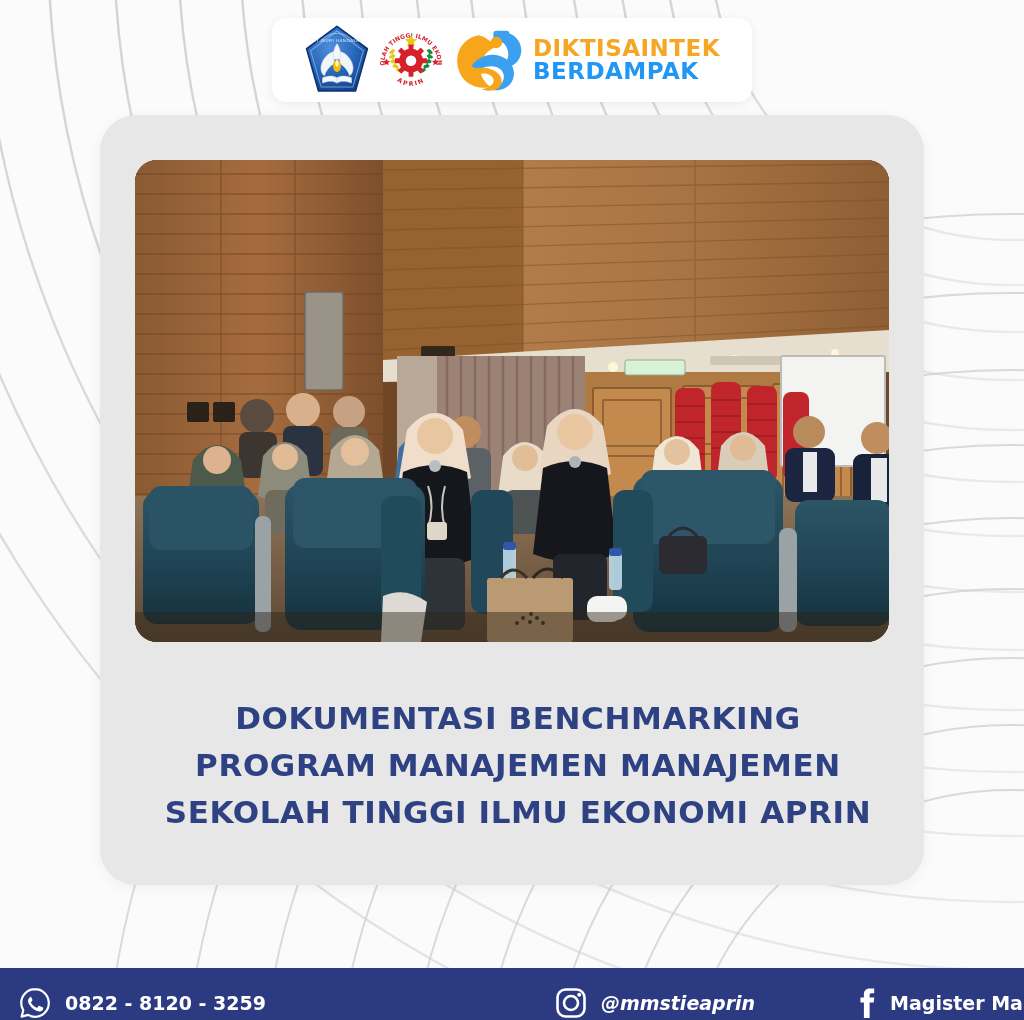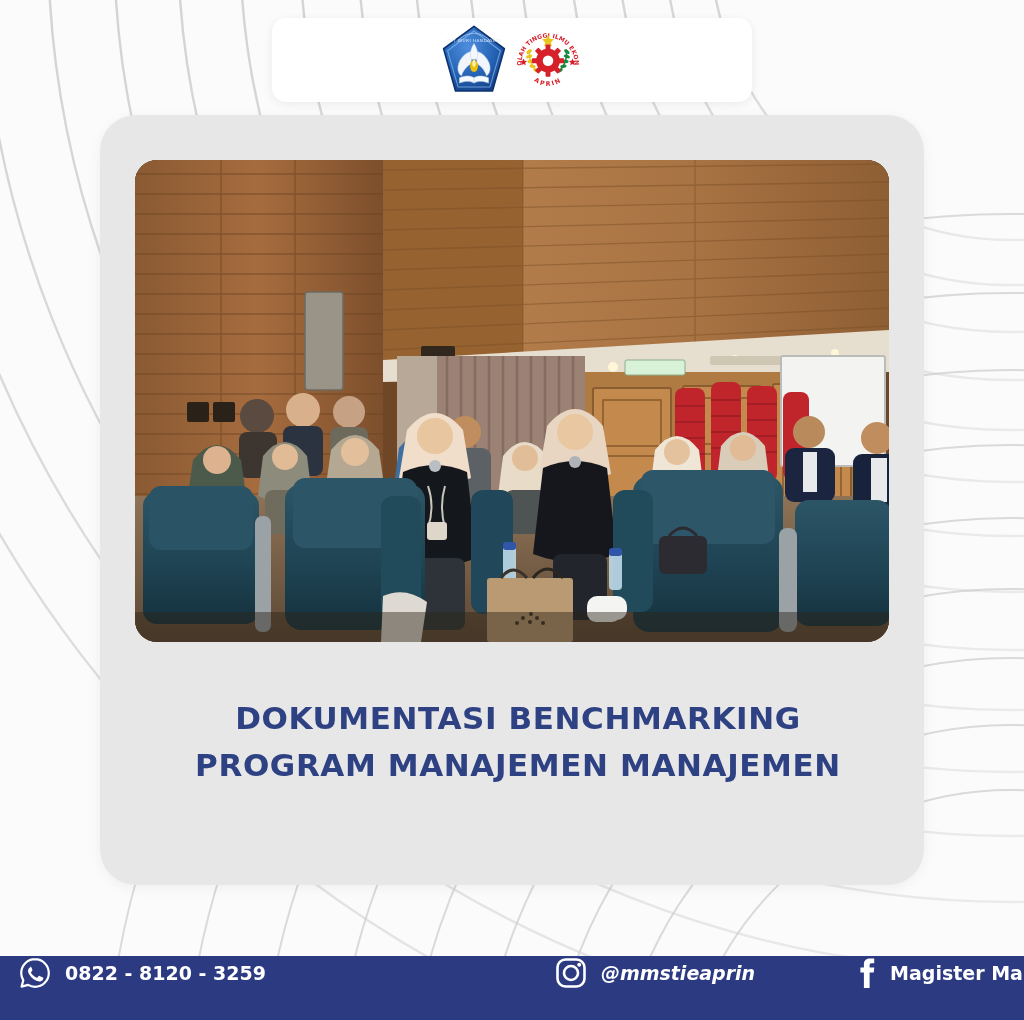--- a/index.html
+++ b/index.html
@@ -88,24 +88,24 @@
     font-size: 31px;
     letter-spacing: 0.6px;
     line-height: 47px;
   }
   .title-block div { white-space: nowrap; }
 
   
   .footer {
     position: absolute;
     left: 0; bottom: 0;
-    width: 1024px; height: 64px;
+    width: 1024px; height: 52px;
     background: #2c3a82;
     display: flex;
-    align-items: flex-start;
+    align-items: flex-end;
     z-index: 6;
   }
   .f-item {
     display: flex;
     align-items: center;
     gap: 13px;
     color: #ffffff;
     font-family: "DejaVu Sans", sans-serif;
     font-weight: bold;
     font-size: 19px;
@@ -234,20 +234,34 @@
           <rect x="64" y="47.5" width="9" height="7" rx="1"></rect>
           <rect x="46.5" y="28" width="7" height="9" rx="1" transform="rotate(45 50 51)"></rect>
           <rect x="46.5" y="65" width="7" height="9" rx="1" transform="rotate(45 50 51)"></rect>
           <rect x="27" y="47.5" width="9" height="7" rx="1" transform="rotate(45 50 51)"></rect>
           <rect x="64" y="47.5" width="9" height="7" rx="1" transform="rotate(45 50 51)"></rect>
         </g>
       </g>
       <circle cx="50" cy="51" r="7.5" fill="#ffffff"></circle>
     </svg>
 
+    <div class="logo-dsb">
+      <svg class="logo-dsb-mark" viewBox="0 0 100 96">
+        <path d="M36 14 C14 18 2 38 8 60 C13 79 32 90 52 85 C44 79 38 70 38 60 C38 46 47 34 60 30 C52 22 45 16 36 14 Z" fill="#f7a61b"></path>
+        <path d="M72 10 C86 12 96 24 94 38 C92 52 80 60 66 58 C74 52 78 44 76 36 C74 26 66 20 56 20 C61 13 66 9 72 10 Z" fill="#3aa0ef"></path>
+        <path d="M26 56 C34 44 50 38 64 42 C78 46 86 58 84 70 C82 84 68 92 54 89 C66 85 72 76 70 68 C68 58 56 54 44 58 C38 60 32 62 26 56 Z" fill="#3aa0ef"></path>
+        <path d="M18 66 C28 58 44 56 56 62 C66 67 70 76 66 83 C62 90 50 92 40 88 C52 86 58 80 56 74 C53 66 40 64 30 70 C26 72 21 71 18 66 Z" fill="#f7a61b"></path>
+        <rect x="56" y="8" width="22" height="16" rx="4" fill="#3aa0ef"></rect>
+        <circle cx="60" cy="24" r="8" fill="#f7a61b"></circle>
+      </svg>
+      <div class="logo-dsb-words">
+        <div class="dsb-line1">DIKTISAINTEK</div>
+        <div class="dsb-line2">BERDAMPAK</div>
+      </div>
+    </div>
   </div>
 
   <div class="card">
 
     <div class="photo">
       <svg viewBox="0 0 754 482" preserveAspectRatio="none" aria-hidden="true">
         <defs>
           <linearGradient id="woodL" x1="0" y1="0" x2="1" y2="0">
             <stop offset="0%" stop-color="#8a5a33"></stop>
             <stop offset="50%" stop-color="#a66c3e"></stop>
@@ -505,20 +519,21 @@
           <circle cx="826" cy="0" r="0" fill="none"></circle>
         </g>
 
         <rect x="0" y="452" width="754" height="30" fill="#2d2419" opacity="0.45"></rect>
       </svg>
     </div>
 
     <div class="title-block">
       <div>DOKUMENTASI BENCHMARKING</div>
       <div>PROGRAM MANAJEMEN MANAJEMEN</div>
+      <div>SEKOLAH TINGGI ILMU EKONOMI APRIN</div>
     </div>
   </div>
 
   <div class="footer">
 
     <div class="f-item f-wa">
       <svg class="f-icon" viewBox="0 0 34 34">
         <path d="M17 3.2 C9.4 3.2 3.2 9.4 3.2 17 c0 2.7 .8 5.2 2.1 7.3 L3.6 30.6 l6.5 -1.7 c2 1.2 4.4 1.9 6.9 1.9 c7.6 0 13.8 -6.2 13.8 -13.8 S24.6 3.2 17 3.2 Z" fill="none" stroke="#ffffff" stroke-width="2.2" stroke-linejoin="round"></path>
         <path d="M12.6 11.2 c-.5 0 -1 .2 -1.4 .7 c-.5 .6 -1.2 1.6 -1.2 3.1 c0 1.8 1.3 3.6 1.5 3.8 c.2 .3 2.6 4.2 6.4 5.7 c3.2 1.3 3.9 1 4.6 .9 c.7 -.1 2.2 -.9 2.5 -1.8 c.3 -.9 .3 -1.6 .2 -1.8 c-.1 -.2 -.4 -.3 -.8 -.5 l-2.8 -1.4 c-.4 -.2 -.7 -.2 -1 .2 l-1.1 1.4 c-.2 .3 -.5 .3 -.8 .2 c-.4 -.2 -1.8 -.7 -3.4 -2.1 c-1.2 -1.1 -2 -2.4 -2.3 -2.8 c-.2 -.4 0 -.6 .2 -.8 l.7 -.8 c.2 -.3 .3 -.5 .4 -.8 c.1 -.3 .1 -.6 0 -.8 l-1.1 -2.6 c-.3 -.7 -.6 -.8 -.9 -.8 Z" fill="#ffffff"></path>
       </svg>

